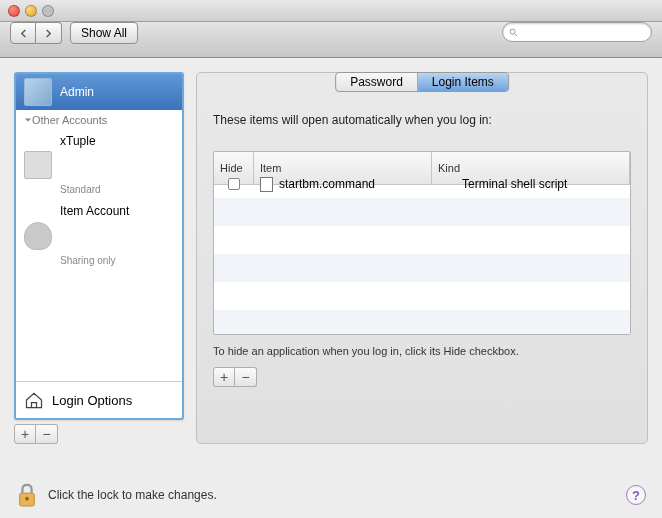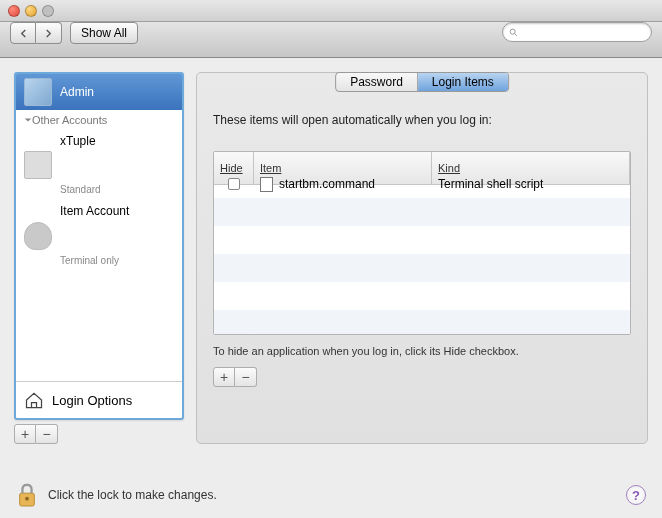--- a/index.html
+++ b/index.html
@@ -54,30 +54,30 @@
 
 .right-pane { flex: 1; background: linear-gradient(#e9e9e9,#e0e0e0); border: 1px solid #c0c0c0; border-radius: 5px; padding: 14px 16px; position: relative; }
 .tabs { position: absolute; top: -1px; left: 50%; transform: translateX(-50%); display: flex; border: 1px solid #9a9a9a; border-radius: 4px; background: linear-gradient(#f8f8f8,#e4e4e4); height: 20px; overflow: hidden; font-size: 12px; }
 .tab { padding: 2px 14px; border-right: 1px solid #9a9a9a; display: flex; align-items: center; }
 .tab:last-child { border-right: none; }
 .tab.active { background: linear-gradient(#b8d4f0,#6fa3dd); color: #000; }
 .right-content { margin-top: 26px; }
 .desc { font-size: 12px; color: #222; margin-bottom: 24px; }
 .table { border: 1px solid #b5b5b5; background: #fff; border-radius: 2px; overflow: hidden; }
 .thead { display: flex; height: 18px; font-size: 11px; color: #333; }
-.th { background: linear-gradient(#f9f9f9,#e6e6e6); border-right: 1px solid #c5c5c5; border-bottom: 1px solid #c5c5c5; padding: 16px 6px; display: flex; align-items: center; text-decoration: underline; }
+.th { background: linear-gradient(#f9f9f9,#e6e6e6); border-right: 1px solid #c5c5c5; border-bottom: 1px solid #c5c5c5; padding: 16px 6px; display: flex; align-items: center; }
 .th-hide { width: 40px; }
 .th-item { width: 178px; }
 .th-kind { flex: 1; }
 .tbody { height: 164px; }
 .trow { display: flex; height: 28px; align-items: center; font-size: 12px; }
 .trow.stripe { background: #f1f4f9; }
 .td-hide { width: 40px; display: flex; justify-content: center; }
 .td-item { width: 178px; display: flex; align-items: center; gap: 6px; padding-left: 6px; }
-.td-kind { flex: 1; padding-left: 6px; }
+.td-kind { flex: 1; padding-left: 6px; margin-left: 24px; }
 .checkbox { width: 12px; height: 12px; border: 1px solid #888; border-radius: 2px; background: #fff; }
 .file-icon { width: 13px; height: 15px; border: 1px solid #777; background: #fff; position: relative; }
 .hint { font-size: 11px; color: #333; margin-top: 10px; }
 .pm-btns2 { display: flex; margin-top: 10px; }
 
 
 .footer { position: absolute; bottom: 10px; left: 16px; right: 16px; display: flex; align-items: center; font-size: 12px; color: #333; }
 .lock-icon { width: 22px; height: 26px; margin-right: 10px; }
 .help-btn { margin-left: auto; width: 20px; height: 20px; border-radius: 50%; border: 1.5px solid #a080c0; color: #8858b0; font-size: 13px; display: flex; align-items: center; justify-content: center; font-weight: bold; background: radial-gradient(#fff,#eee); }
 </style>
@@ -136,21 +136,21 @@
           <div class="acct-avatar"></div>
           <div class="acct-info">
             <div class="acct-name">xTuple</div>
             <div class="acct-sub">Standard</div>
           </div>
         </div>
         <div class="acct-row">
           <div class="acct-avatar guest"></div>
           <div class="acct-info">
             <div class="acct-name">Item Account</div>
-            <div class="acct-sub">Terminal only</div>
+            <div class="acct-sub">Sharing only</div>
           </div>
         </div>
       </div>
       <div class="login-options">
         <svg viewBox="0 0 24 24">
             <path d="M3 12 L12 4 L21 12 L21 21 L3 21 Z M9 21 L9 15 L15 15 L15 21" fill="none" stroke="#444" stroke-width="1.5"></path>
           </svg>
         <span>Login Options</span>
       </div>
     </div>

